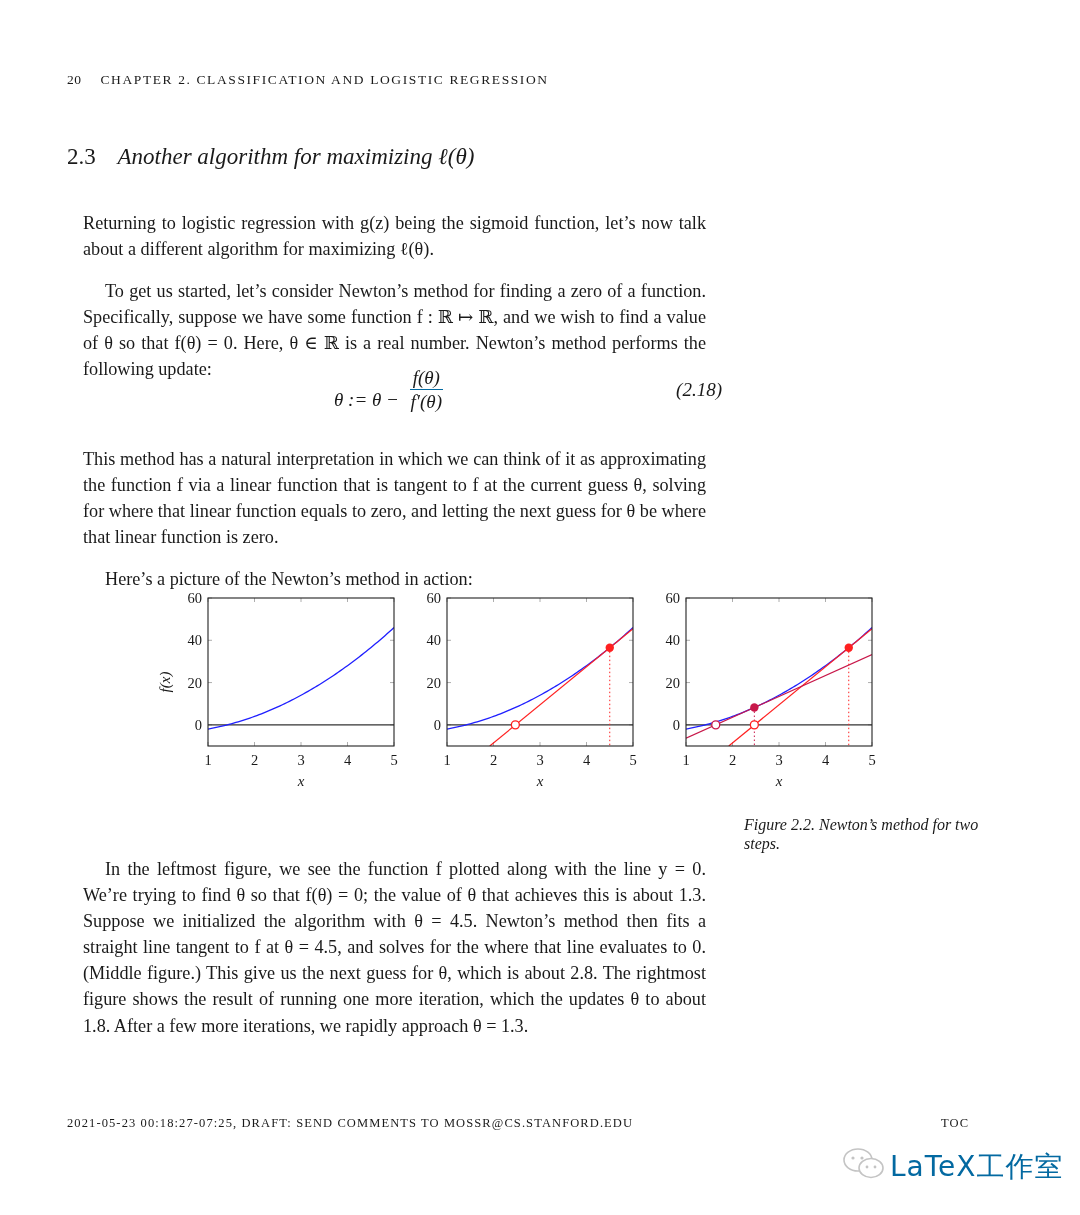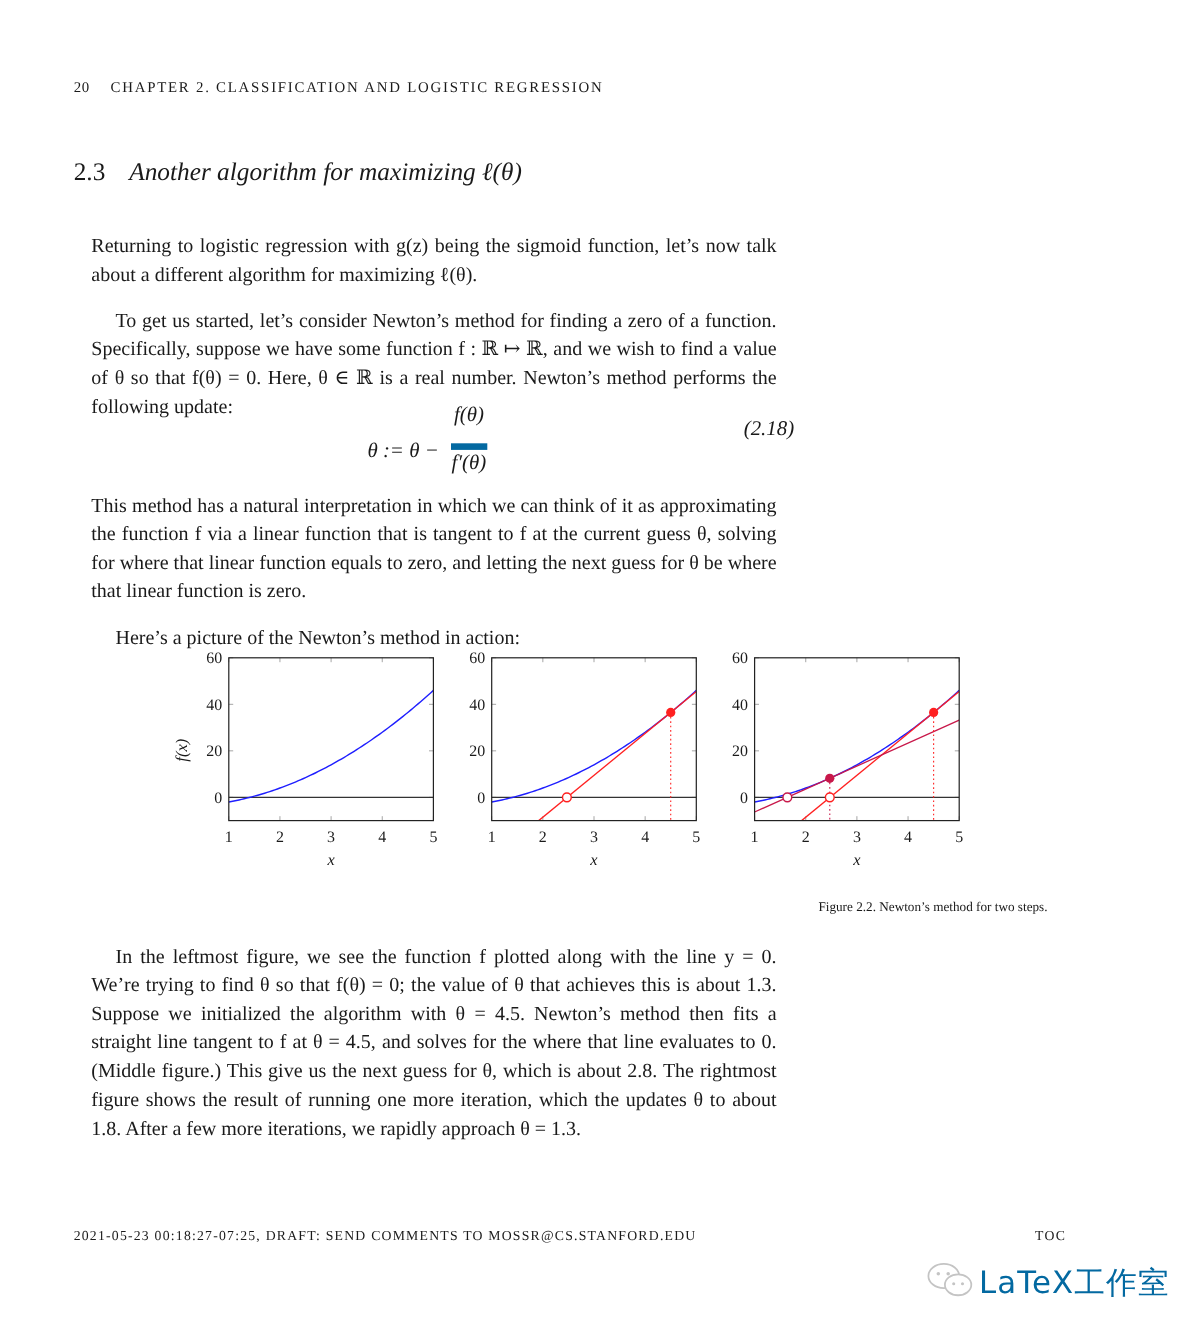--- a/index.html
+++ b/index.html
@@ -11,24 +11,24 @@
   .section-title { left:67px; top:144px; font-size:23px; white-space:nowrap; }
   .section-title .snum { font-style:normal; margin-right:16px; }
   .section-title .stext { font-style:italic;text-align:center; }
   .para { left:67px; width:655px; font-size:18.2px; line-height:26.1px; text-align:justify; }
   .para p { margin:16px; }
   .indent { text-indent:22px; }
   .i { font-style:italic; }
   .equation { left:67px; width:655px; top:366px; height:52px; font-size:19px; }
   .eq-body { position:absolute; left:267px; top:13px; white-space:nowrap; }
   .frac { display:inline-block; vertical-align:middle; text-align:center; margin-left:6px; position:relative; top:-12px; }
-  .frac .num { display:block; border-bottom:6px solid #0369a1; padding:0 3px 14px 3px; line-height:22px; }
+  .frac .num { display:block; border-bottom:1px solid #0369a1; padding:0 3px 0 3px; line-height:22px; }
   .frac .den { display:block; padding-top:1px; line-height:22px; }
   .eq-number { position:absolute; right:0; top:13px;font-style:italic; }
-  .caption { left:744px; top:815px; width:240px; font-size:12px; line-height:19px; }
+  .caption { left:744px; top:815px; width:240px; font-size:16px; line-height:19px;font-style:italic; }
   .footer-left { left:67px; top:1116px; font-size:12.5px; letter-spacing:1.1px; white-space:nowrap; }
   .footer-right { left:941px; top:1116px; font-size:12.5px; letter-spacing:1.2px; }
   .watermark { left:842px; top:1147px; font-size:28px; color:#0369a1; font-family:"DejaVu Sans",sans-serif; white-space:nowrap; letter-spacing:1px; }
   .watermark .wm-icon { display:inline-block; vertical-align:middle; margin-right:4px; }
   svg text { font-family:"Liberation Serif","DejaVu Serif",serif; }
 </style>
 </head>
 <body>
 
 <div class="abs running-head">

